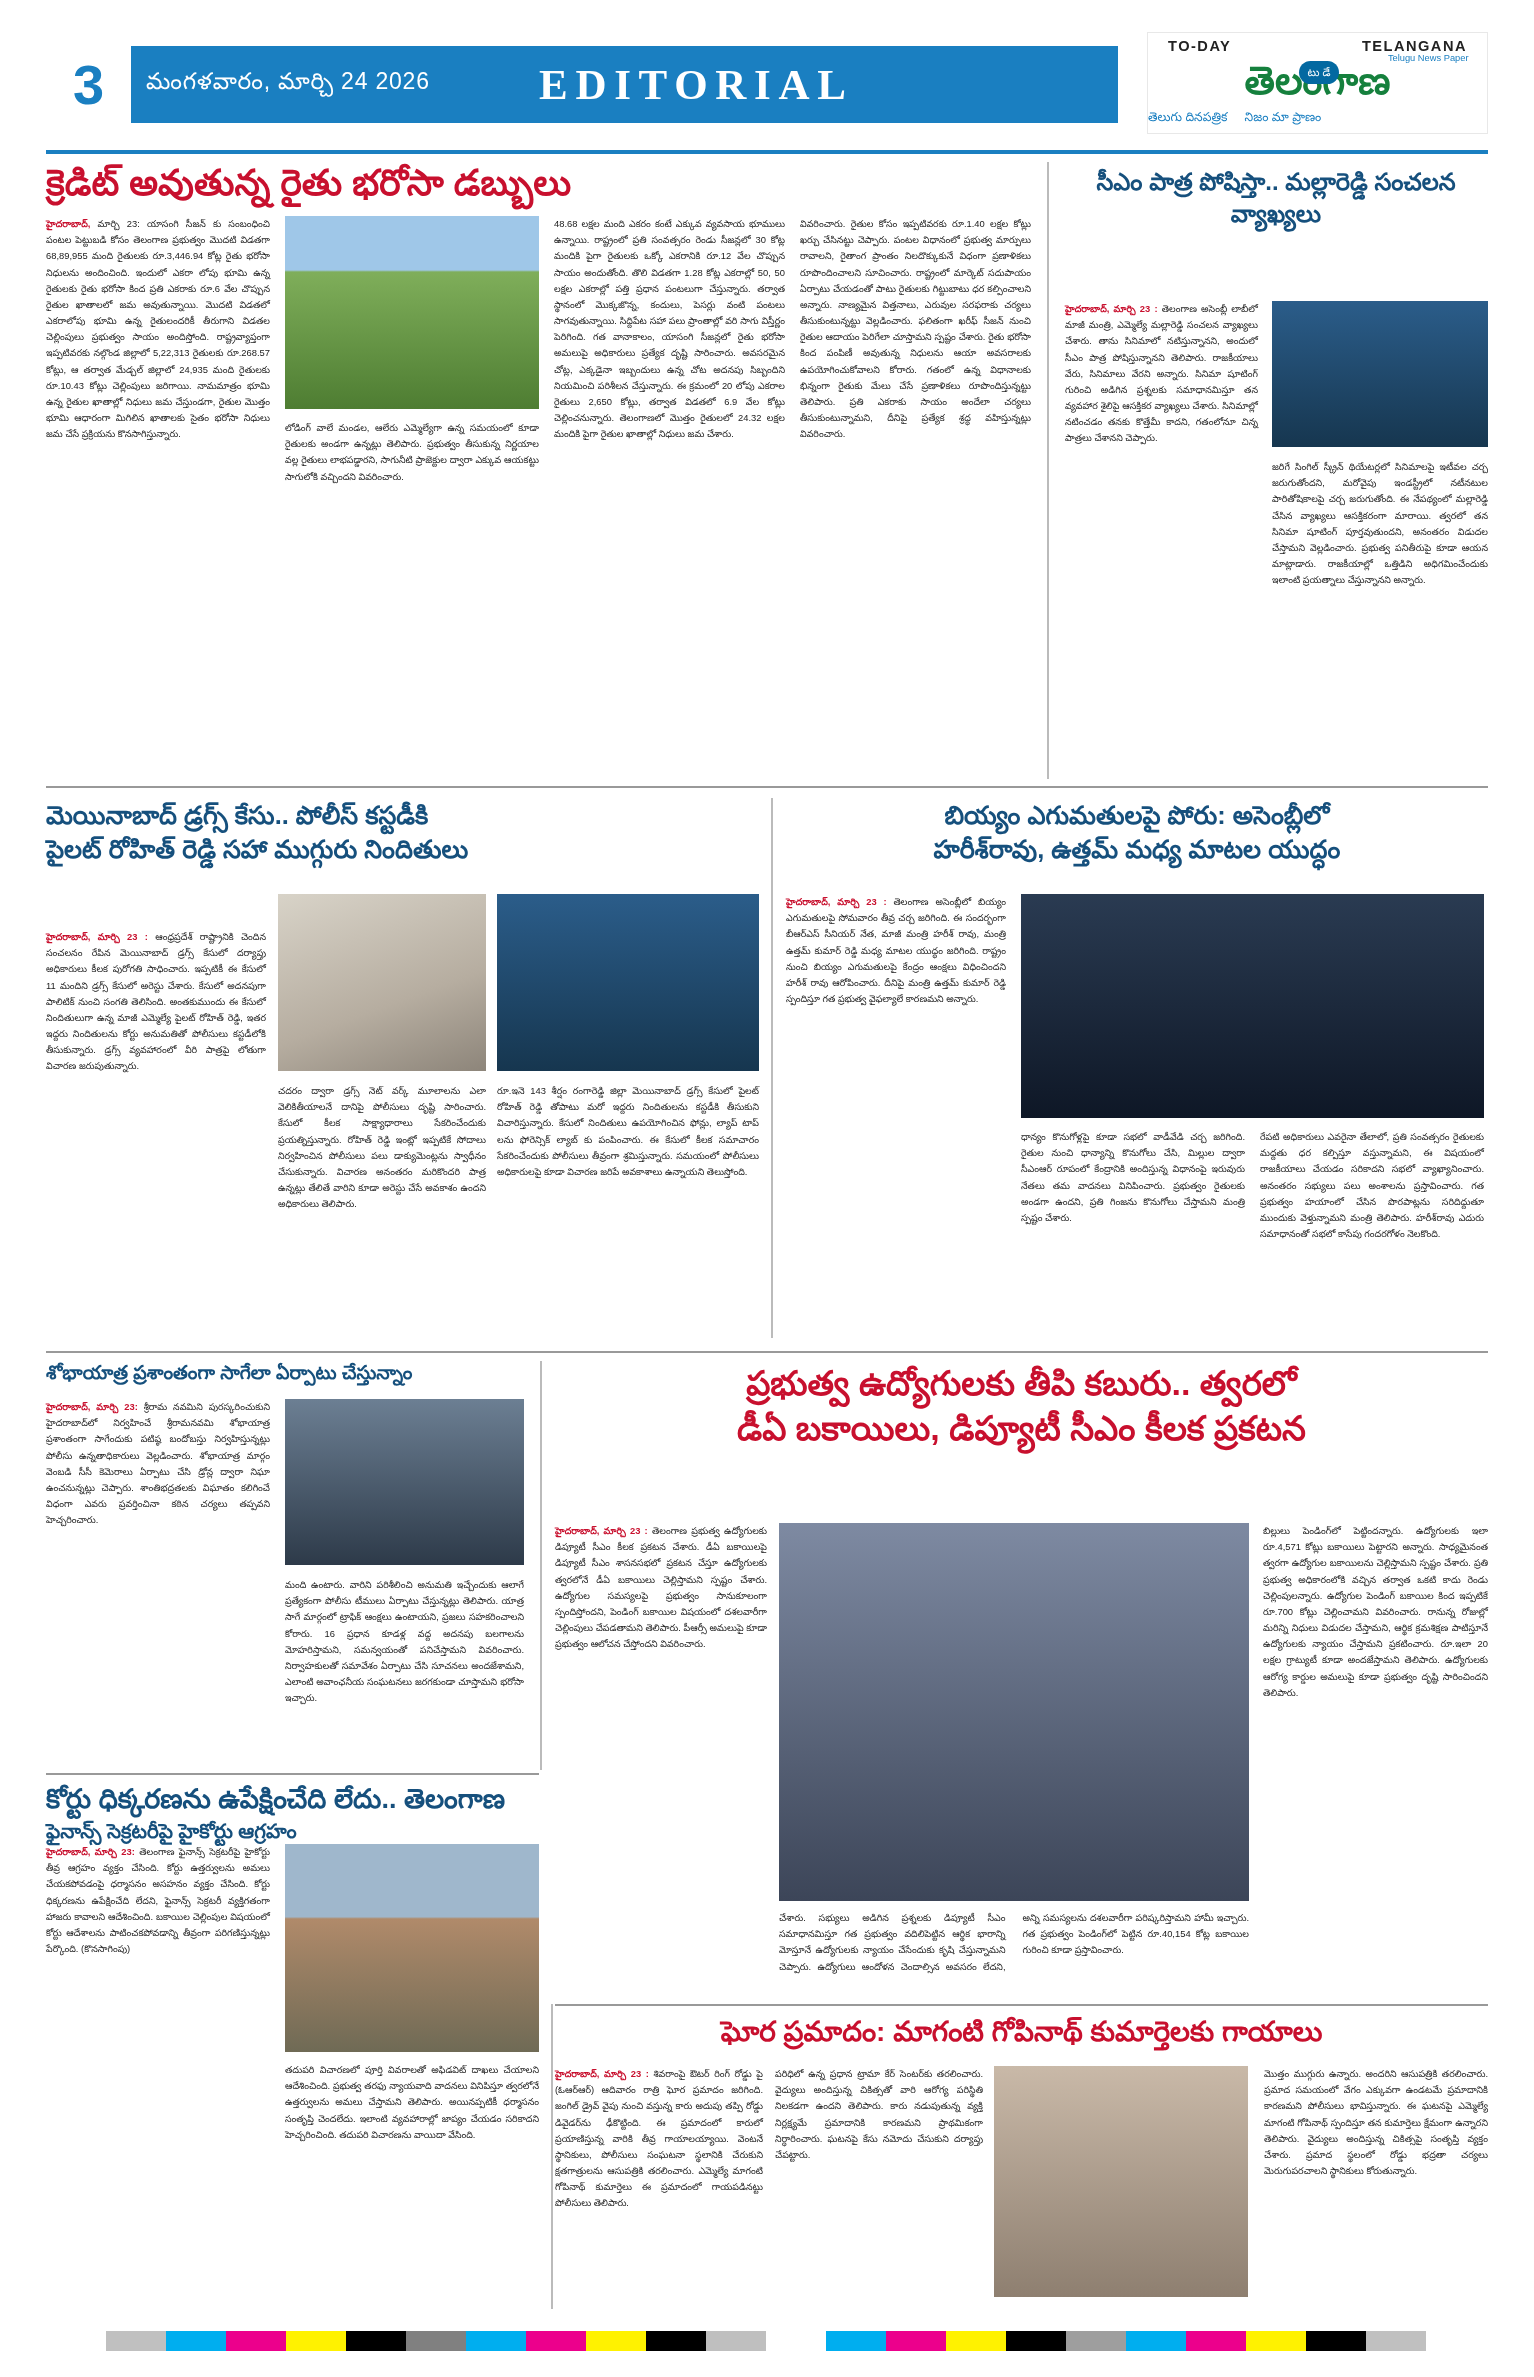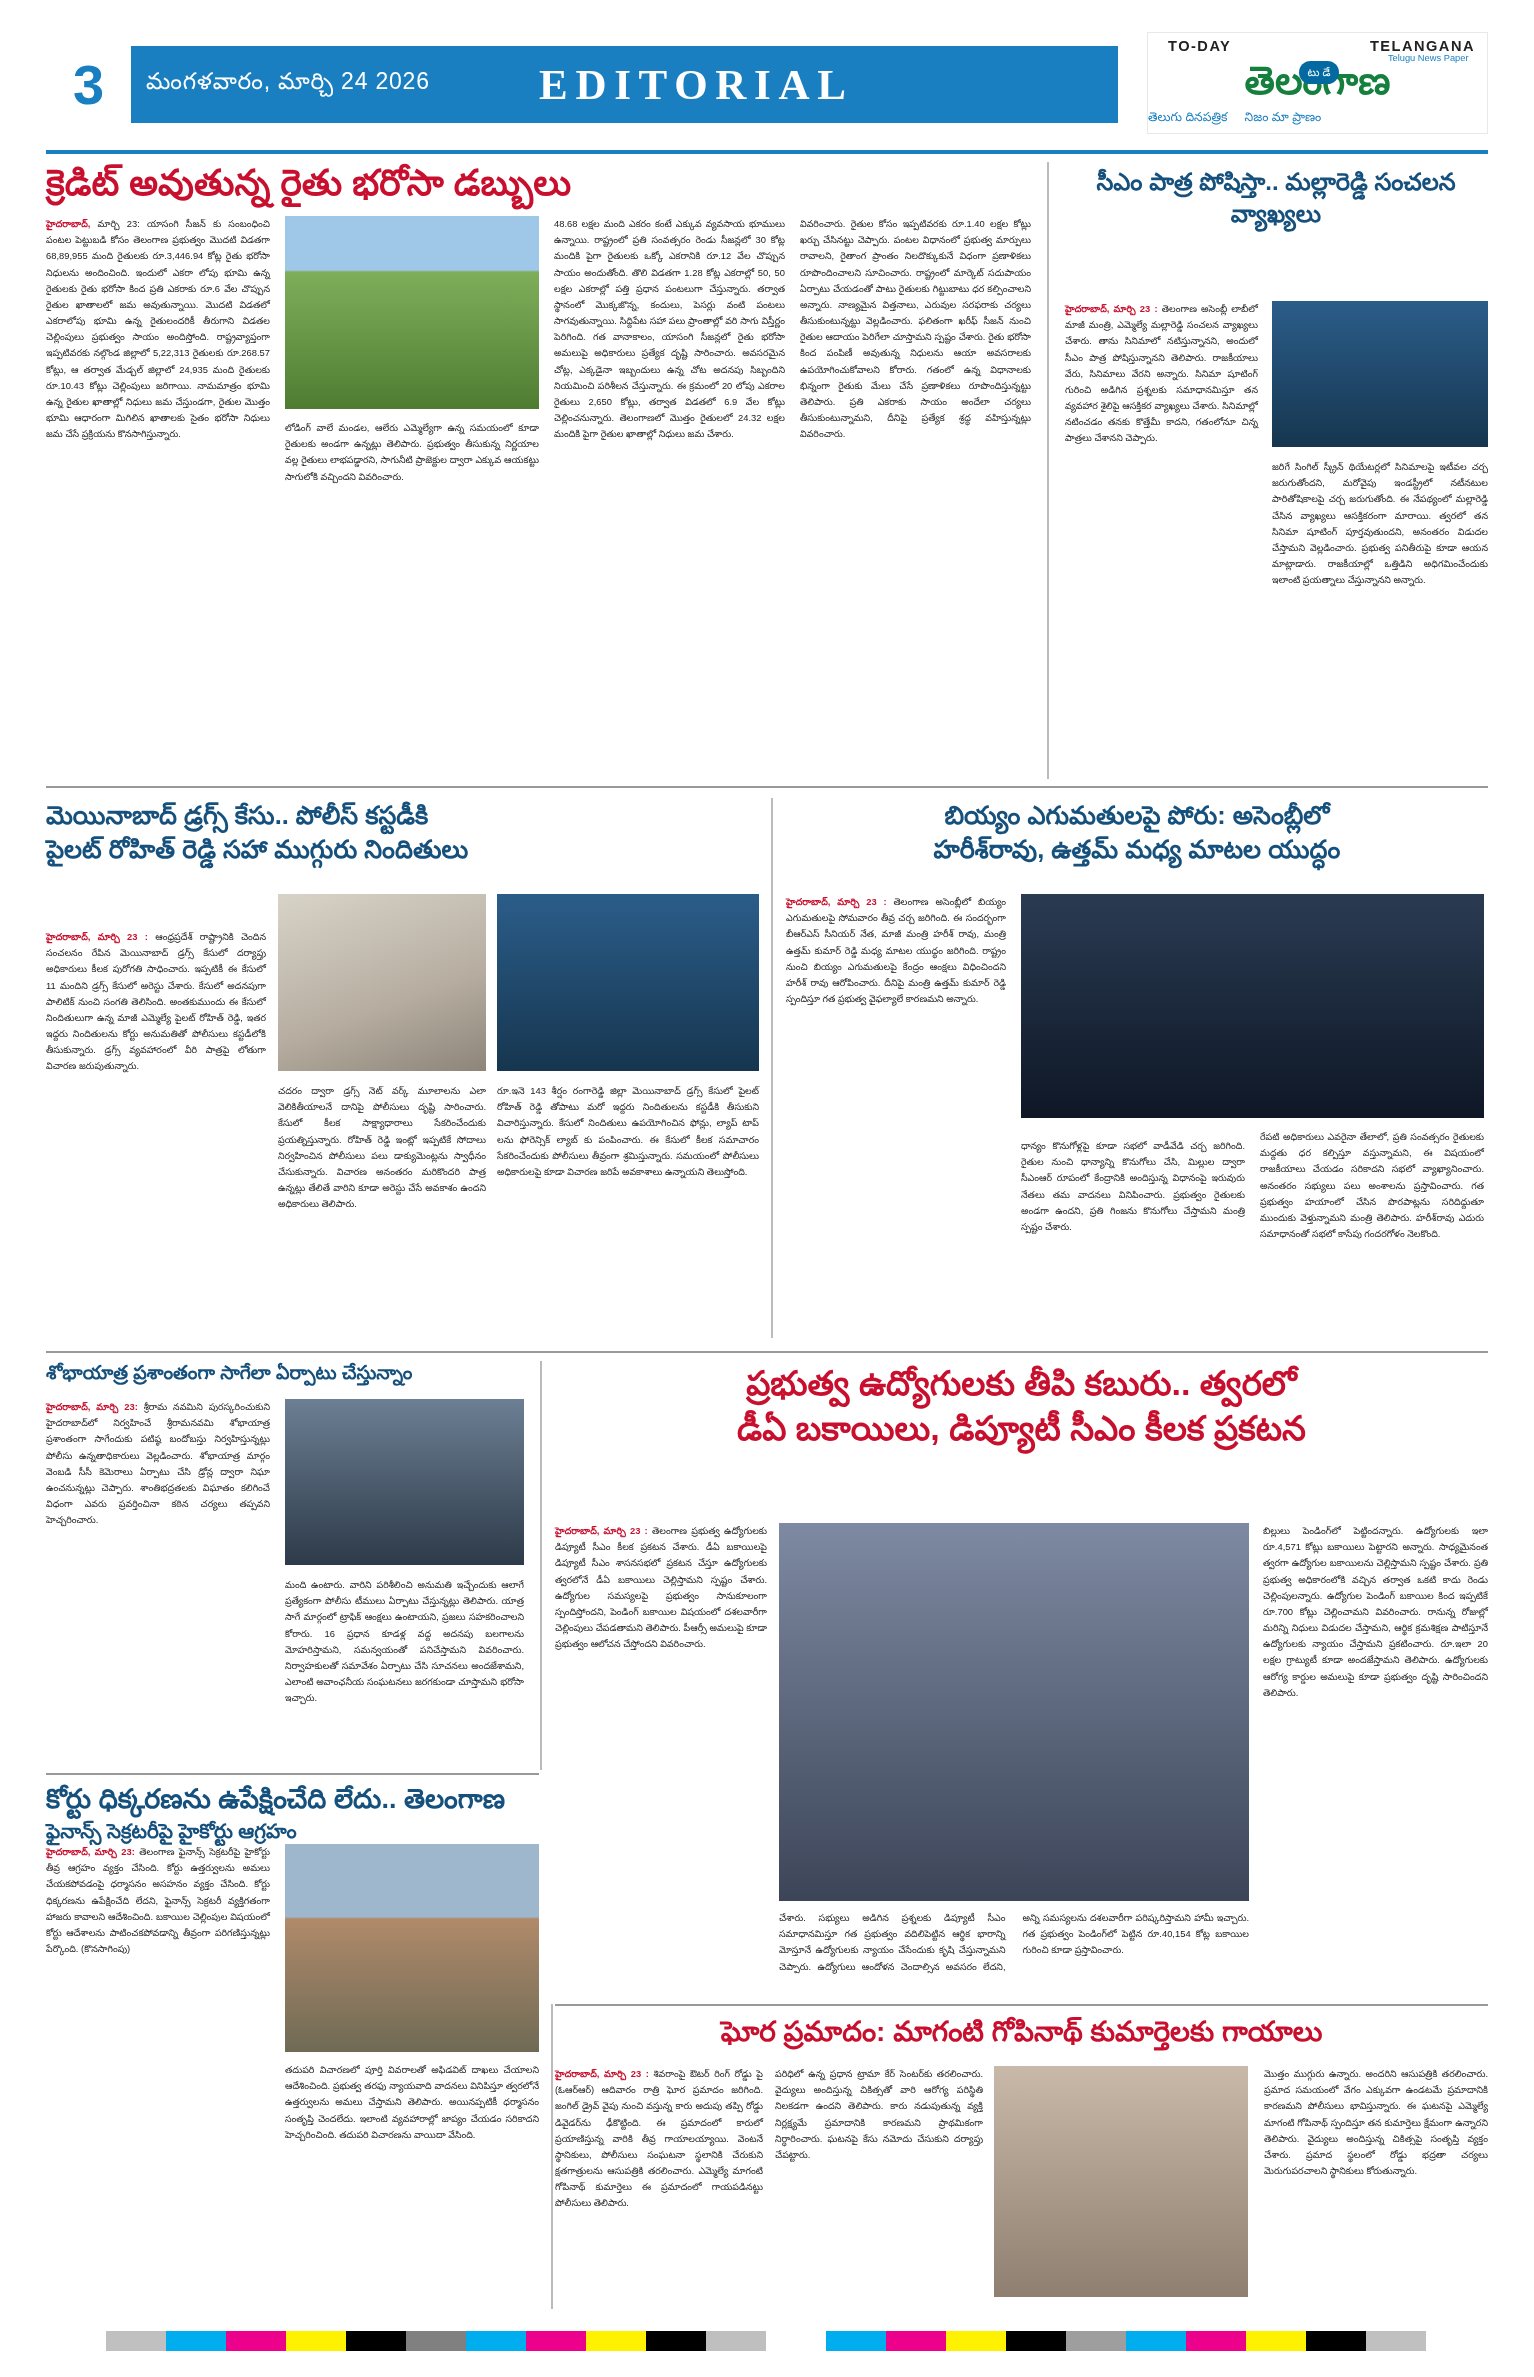--- a/index.html
+++ b/index.html
@@ -10,21 +10,21 @@
   .masthead{position:absolute;left:46px;top:46px;width:1442px;height:85px;}
   .mast-bar{position:absolute;left:0;top:0;width:1072px;height:77px;background:#1a7fc1;}
   .pagenum{position:absolute;left:0;top:0;width:85px;height:77px;background:#ffffff;color:#1a7fc1;
            font-size:56px;font-weight:bold;line-height:77px;text-align:center;}
   .mast-date{position:absolute;left:100px;top:21.6px;color:#ffffff;font-size:23px;letter-spacing:0.8px;}
   .mast-title{position:absolute;left:493px;top:14px;color:#ffffff;font-family:"Liberation Serif",serif;
               font-size:43px;letter-spacing:7.7px;font-weight:bold;}
   .logo{position:absolute;right:0;top:-14px;width:339px;height:100px;border:1.5px solid #e8e8e8;background:#fff;}
   .logo-top{position:absolute;left:0;top:4.6px;width:339px;text-align:center;font-size:14.6px;color:#222;letter-spacing:1.5px;}
   .logo-top .l{float:left;margin-left:20px;font-weight:bold;}
-  .logo-top .r{float:right;margin-right:12px;font-weight:bold;}
+  .logo-top .r{float:right;margin-right:20px;font-weight:bold;}
   .logo-main{position:absolute;left:0;top:26px;width:339px;text-align:center;font-size:39px;font-weight:bold;color:#15803d;}
   .logo-sub{position:absolute;left:0;bottom:6.2px;width:339px;text-align:left;font-size:12.3px;color:#1a7fc1;}
   .logo-badge{position:absolute;left:151px;top:28px;width:40px;height:23px;border-radius:11.6px;background:#0369a1;color:#fff;
               font-size:10.8px;text-align:center;line-height:23px;}
   .logo-eng{position:absolute;right:18.5px;top:20px;font-size:9.3px;color:#1a7fc1;}
 
   .rule{position:absolute;background:#1a7fc1;}
   .headline{color:#c8102e;font-weight:bold;line-height:1.18;}
   .headline.blue{color:#16507d;}
   .body{font-size:9.4px;line-height:1.72;text-align:justify;color:#1a1a1a;}
@@ -123,21 +123,21 @@
 
   <div class="colwrap" style="left:786px;top:798px;width:702px;">
     <div class="headline blue" style="font-size:25.4px;line-height:1.35;text-align:center;">బియ్యం ఎగుమతులపై పోరు: అసెంబ్లీలో</div>
     <div class="headline blue" style="font-size:25.4px;line-height:1.35;text-align:center;">హరీశ్‌రావు, ఉత్తమ్ మధ్య మాటల యుద్ధం</div>
   </div>
   <div class="photo ph-storm" style="position:absolute;left:1021px;top:894px;width:463px;height:224px;"></div>
   <div class="body" style="position:absolute;left:786px;top:894px;width:220px;height:447px;">
     <span class="dateline">హైదరాబాద్, మార్చి 23 :</span>
     <span>తెలంగాణ అసెంబ్లీలో బియ్యం ఎగుమతులపై సోమవారం తీవ్ర చర్చ జరిగింది. ఈ సందర్భంగా బీఆర్ఎస్ సీనియర్ నేత, మాజీ మంత్రి హరీశ్ రావు, మంత్రి ఉత్తమ్ కుమార్ రెడ్డి మధ్య మాటల యుద్ధం జరిగింది. రాష్ట్రం నుంచి బియ్యం ఎగుమతులపై కేంద్రం ఆంక్షలు విధించిందని హరీశ్ రావు ఆరోపించారు. దీనిపై మంత్రి ఉత్తమ్ కుమార్ రెడ్డి స్పందిస్తూ గత ప్రభుత్వ వైఫల్యాలే కారణమని అన్నారు.</span>
   </div>
-  <div class="body" style="position:absolute;left:1021px;top:1129px;width:224px;height:212px;margin-top:9px;">ధాన్యం కొనుగోళ్లపై కూడా సభలో వాడీవేడి చర్చ జరిగింది. రైతుల నుంచి ధాన్యాన్ని కొనుగోలు చేసి, మిల్లుల ద్వారా సీఎంఆర్ రూపంలో కేంద్రానికి అందిస్తున్న విధానంపై ఇరువురు నేతలు తమ వాదనలు వినిపించారు. ప్రభుత్వం రైతులకు అండగా ఉందని, ప్రతి గింజను కొనుగోలు చేస్తామని మంత్రి స్పష్టం చేశారు.</div>
+  <div class="body" style="position:absolute;left:1021px;top:1129px;width:224px;height:212px;">ధాన్యం కొనుగోళ్లపై కూడా సభలో వాడీవేడి చర్చ జరిగింది. రైతుల నుంచి ధాన్యాన్ని కొనుగోలు చేసి, మిల్లుల ద్వారా సీఎంఆర్ రూపంలో కేంద్రానికి అందిస్తున్న విధానంపై ఇరువురు నేతలు తమ వాదనలు వినిపించారు. ప్రభుత్వం రైతులకు అండగా ఉందని, ప్రతి గింజను కొనుగోలు చేస్తామని మంత్రి స్పష్టం చేశారు.</div>
   <div class="body" style="position:absolute;left:1260px;top:1129px;width:224px;height:212px;">రేపటి అధికారులు ఎవరైనా తేలాలో, ప్రతి సంవత్సరం రైతులకు మద్దతు ధర కల్పిస్తూ వస్తున్నామని, ఈ విషయంలో రాజకీయాలు చేయడం సరికాదని సభలో వ్యాఖ్యానించారు. అనంతరం సభ్యులు పలు అంశాలను ప్రస్తావించారు. గత ప్రభుత్వం హయాంలో చేసిన పొరపాట్లను సరిదిద్దుతూ ముందుకు వెళ్తున్నామని మంత్రి తెలిపారు. హరీశ్‌రావు ఎదురు సమాధానంతో సభలో కాసేపు గందరగోళం నెలకొంది.</div>
 
   <div class="rule" style="left:46px;top:1351px;width:1442px;height:2.3px;background:#999;"></div>
 
   <div class="colwrap" style="left:46px;top:1361px;width:478px;">
     <div class="headline blue" style="font-size:19px;line-height:1.3;">శోభాయాత్ర ప్రశాంతంగా సాగేలా ఏర్పాటు చేస్తున్నాం</div>
   </div>
   <div class="photo ph-police" style="position:absolute;left:285px;top:1399px;width:239px;height:166px;"></div>
   <div class="body" style="position:absolute;left:46px;top:1399px;width:224px;height:362px;">
     <span class="dateline">హైదరాబాద్, మార్చి 23:</span>

